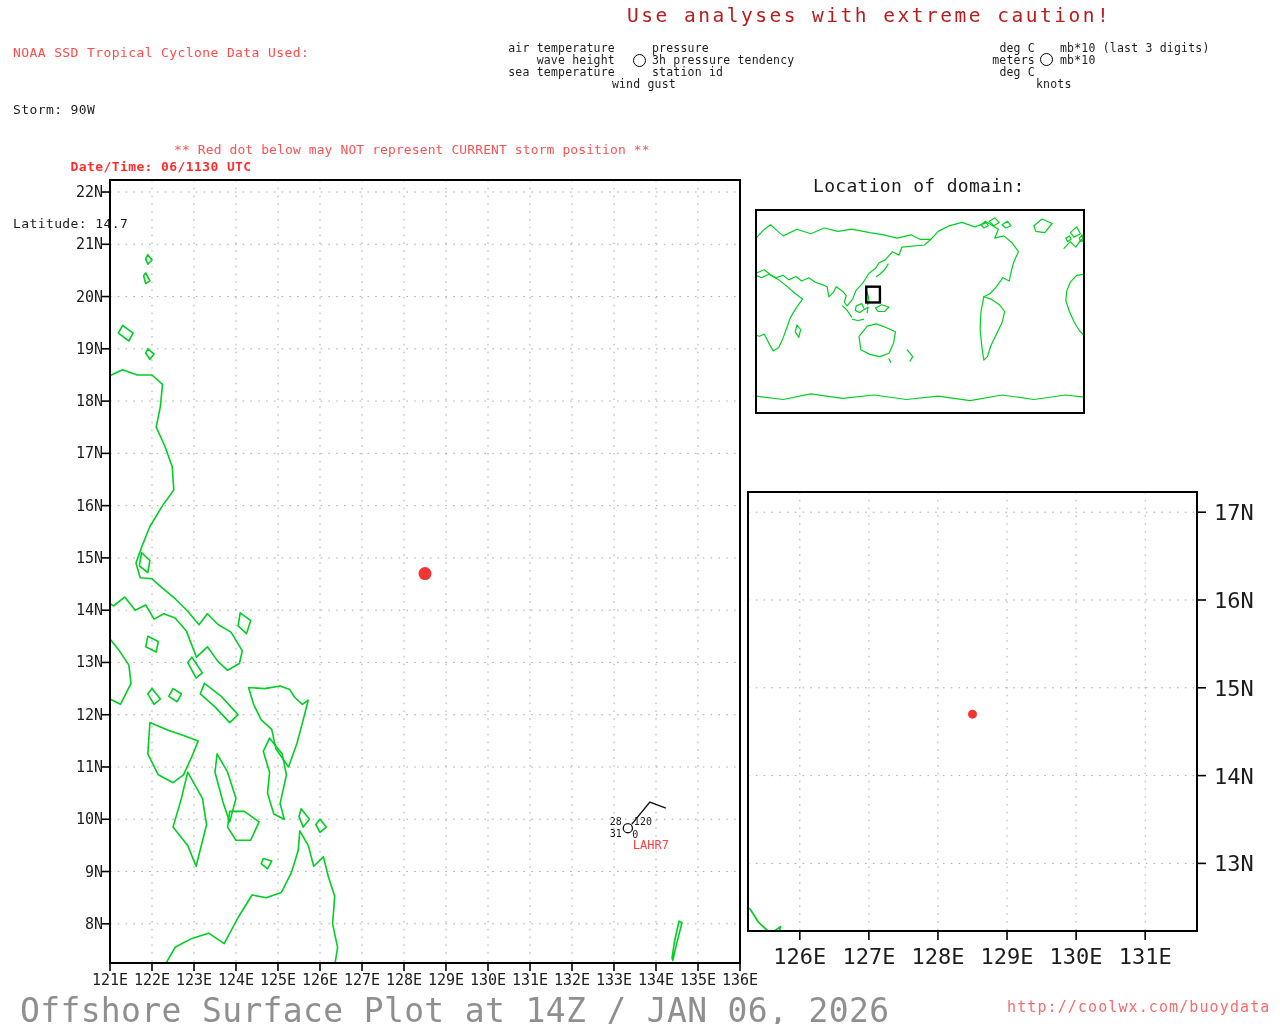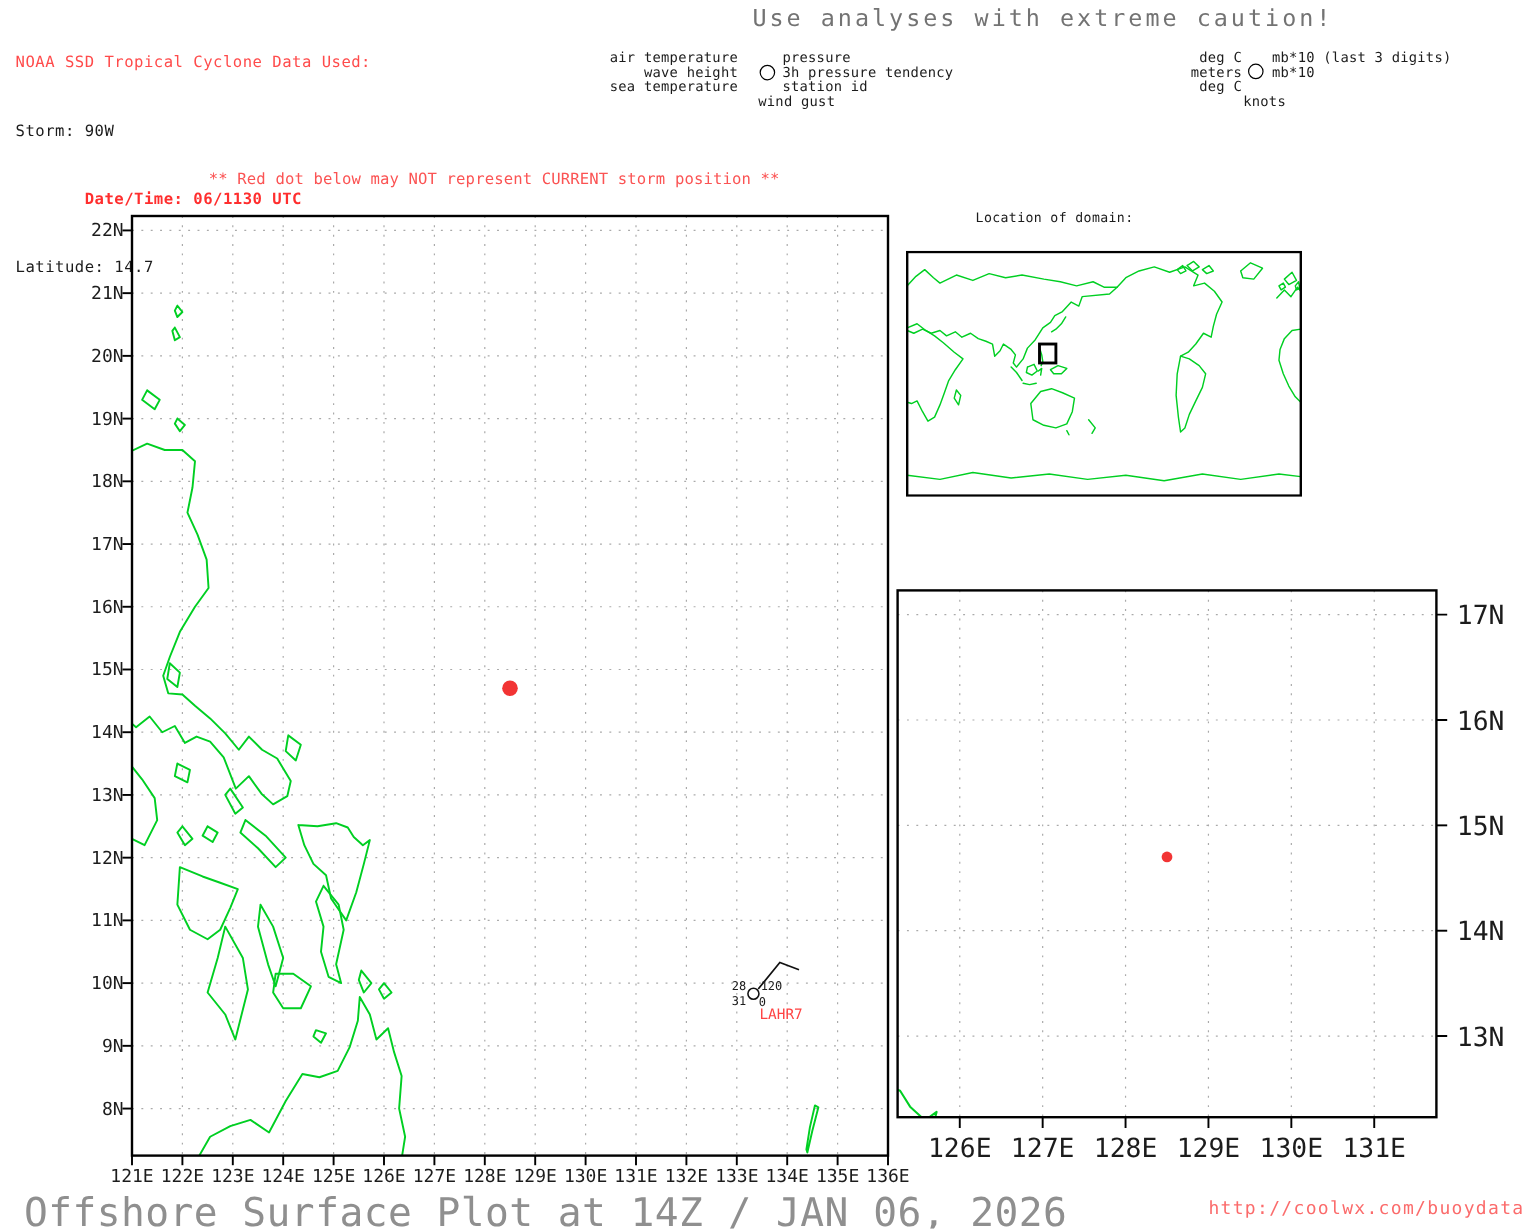--- a/index.html
+++ b/index.html
@@ -3,26 +3,26 @@
 <meta charset="utf-8">
 <style>
   html,body{margin:0;padding:0;background:#fff;}
   #page{position:relative;width:1280px;height:1024px;background:#ffffff;overflow:hidden;
         font-family:"DejaVu Sans Mono","Liberation Mono",monospace;}
   .abs{position:absolute;white-space:pre;}
   
   #hdr{left:13px;top:5px;font-size:13px;letter-spacing:.4px;line-height:19px;color:#1c1c1c;}
   .red{color:#ff4b4b;text-align:center;}
   .redbold{color:#ff2e2e;font-weight:bold;text-align:center;}
-  #caution{left:627px;top:4px;font-size:19.5px;letter-spacing:2.5px;color:#737373;}
+  #caution{left:627px;top:4px;font-size:19.5px;letter-spacing:2.5px;color:#b91c1c;}
   
   .leg{font-size:11.5px;letter-spacing:.2px;color:#1c1c1c;line-height:13px;text-align:right;}
   .legend-circle{position:absolute;width:11px;height:11px;border:1.4px solid #000;border-radius:50%;background:#fff;}
   #warning{left:174px;top:142px;font-size:13px;letter-spacing:.1px;color:#fb5353;text-align:right;}
-  #world-title{left:813px;top:175px;font-size:11px;letter-spacing:.3px;color:#1c1c1c;}
+  #world-title{left:813px;top:175px;font-size:18px;letter-spacing:.3px;color:#1c1c1c;}
   #footer-title{left:20px;top:991px;font-size:33px;letter-spacing:.35px;color:#8f8f8f;}
   #footer-url{left:1007px;top:998px;font-size:15px;letter-spacing:1.1px;color:#fb6b6b;}
   svg{position:absolute;overflow:hidden;}
   svg text{fill:#1c1c1c;font-family:"DejaVu Sans Mono","Liberation Mono",monospace;}
   .grid{stroke:#aaaaaa;stroke-width:1;stroke-dasharray:1.6 6.2;fill:none;}
   .coast{fill:none;stroke:#00cf22;stroke-linejoin:round;stroke-linecap:round;}
   .frame{fill:none;stroke:#000;stroke-width:2;}
   .tick{stroke:#000;stroke-width:1.6;}
   .storm-dot{fill:#f23434;stroke:none;}
   .st-txt{font-size:10px;}
@@ -38,21 +38,21 @@
     <div>Storm: 90W</div>
     <div class="redbold">Date/Time: 06/1130 UTC</div>
     <div>Latitude: 14.7</div>
   </div>
 
   <div id="caution" class="abs">Use analyses with extreme caution!</div>
 
   <span class="abs leg" style="right:665px;top:42px">air temperature</span>
   <span class="abs leg" style="right:665px;top:54px">wave height</span>
   <span class="abs leg" style="right:665px;top:66px">sea temperature</span>
-  <span class="abs leg" style="right:584px;top:78px">wind gust</span>
+  <span class="abs leg" style="right:604px;top:78px">wind gust</span>
   <span class="legend-circle" style="left:633px;top:54px"></span>
   <span class="abs leg" style="left:652px;top:42px">pressure</span>
   <span class="abs leg" style="left:652px;top:54px">3h pressure tendency</span>
   <span class="abs leg" style="left:652px;top:66px">station id</span>
 
   <span class="abs leg" style="right:245px;top:42px">deg C</span>
   <span class="abs leg" style="right:245px;top:54px">meters</span>
   <span class="abs leg" style="right:245px;top:66px">deg C</span>
   <span class="abs leg" style="left:1036px;top:78px">knots</span>
   <span class="legend-circle" style="left:1040px;top:53px"></span>

